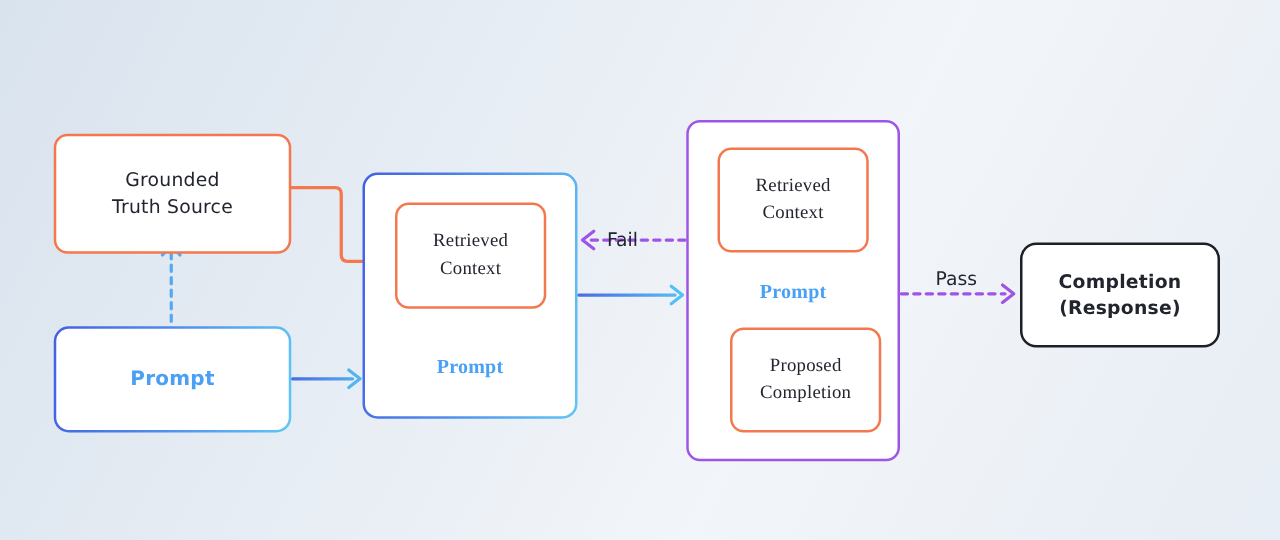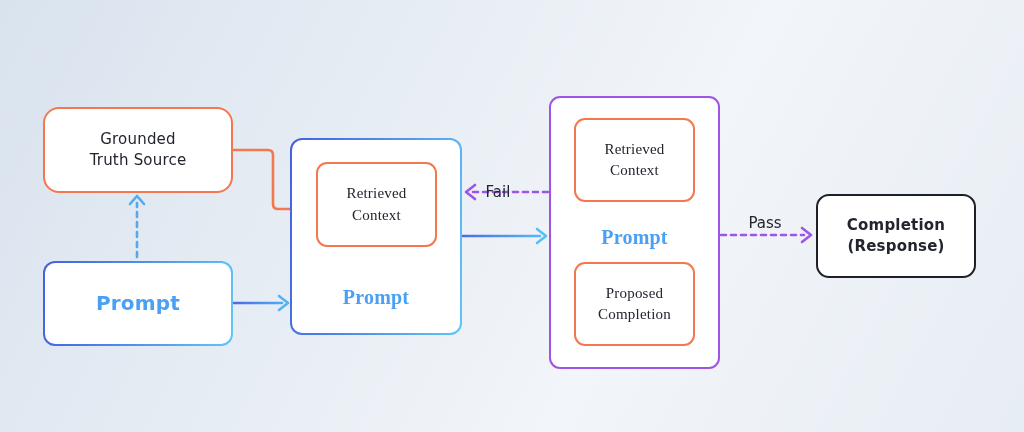--- a/index.html
+++ b/index.html
@@ -63,21 +63,21 @@
     color: #22252e;
     font-size: 15px;
     font-weight: 500;
     line-height: 1.42;
     letter-spacing: 0.2px;
   }
   .lbl.bold { font-weight: 600; }
   .lbl.blue {
     color: #4aa0f5;
     font-weight: 600;
-    font-size: 20px;
+    font-size: 16px;
   }
   .inner-abs { position: absolute; font-family: Liberation Serif, serif; }
   .center-x {
     left: 0;
     width: 100%;
     text-align: center;
   }
   .edge-label {
     position: absolute;
     width: 60px;
@@ -139,21 +139,21 @@
       <path d="M548 192 L473 192" stroke-dasharray="5 5"></path>
       <path d="M475 185 L466 192 L475 199"></path>
     </g>
 
     <g fill="none" stroke="#9e55e6" stroke-width="2.6" stroke-linecap="round" stroke-linejoin="round">
       <path d="M721 235 L804 235" stroke-dasharray="5 5"></path>
       <path d="M802 228 L811 235 L802 242"></path>
     </g>
   </svg>
 
-  <div class="node orange" style="left:43px; top:107px; width:190px; height:86px;border-radius:16px;">
+  <div class="node orange" style="left:43px; top:107px; width:190px; height:96px;">
     <span class="lbl">Grounded
 Truth Source</span>
   </div>
 
   <div class="gnode" style="left:43px; top:261px; width:190px; height:85px;">
     <div class="gnode-inner">
       <span class="lbl blue">Prompt</span>
     </div>
   </div>
 
@@ -167,21 +167,21 @@
     </div>
   </div>
 
 
   <div class="node purple" style="left:549px; top:96px; width:171px; height:273px;">
     <div class="node orange inner-abs" style="left:23px; top:20px; width:121px; height:84px;">
       <span class="lbl">Retrieved
 Context</span>
     </div>
     <span class="lbl blue inner-abs center-x" style="top:125px;">Prompt</span>
-    <div class="node orange inner-abs" style="left:23px; top:164px; width:121px; height:84px;">
+    <div class="node orange inner-abs" style="left:33px; top:164px; width:121px; height:84px;">
       <span class="lbl">Proposed
 Completion</span>
     </div>
   </div>
 
   <div class="node black" style="left:816px; top:194px; width:160px; height:84px;">
     <span class="lbl bold">Completion
 (Response)</span>
   </div>
 

